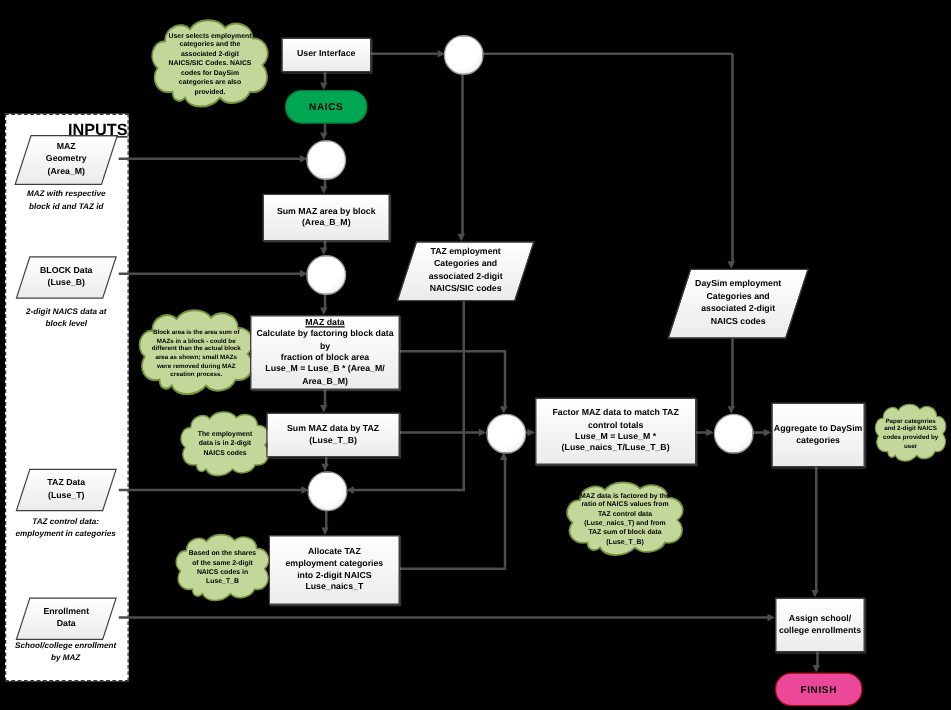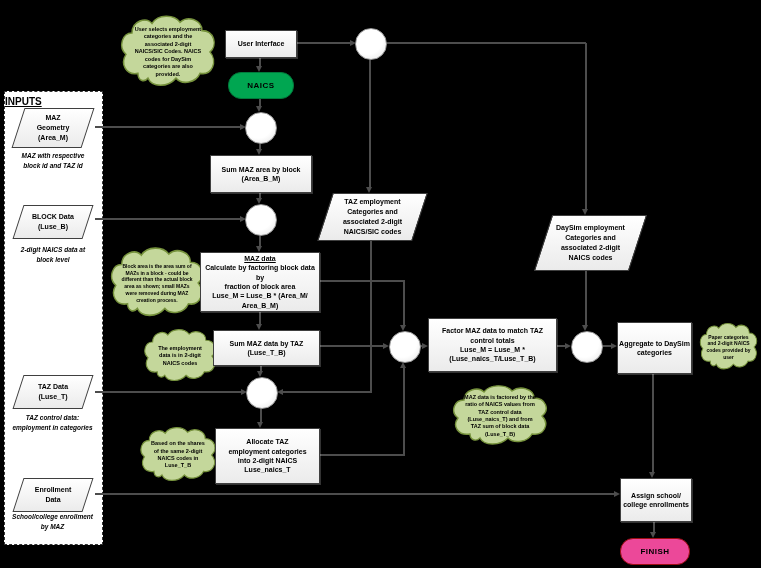--- a/index.html
+++ b/index.html
@@ -16,21 +16,21 @@
   .circle{position:absolute;width:30px;height:30px;border-radius:50%;
           background:radial-gradient(circle at 40% 35%,#ffffff 55%,#e2e2e2);
           border:1px solid #999;}
   .para{position:absolute;display:flex;align-items:center;justify-content:center;
         text-align:center;font-size:7px;font-weight:600;line-height:1.4;white-space:pre-line;}
   .para .bg{position:absolute;top:0;bottom:0;left:8px;right:8px;
             background:linear-gradient(180deg,#ffffff,#ebebeb);border:1px solid #3f3f3f;
             transform:skewX(-18deg);}
   .para .lbl{position:relative;}
   .panel{position:absolute;background:#fff;border:1px dashed #333;}
-  .panel-title{position:absolute;width:100%;top:4px;text-align:left;font-size:10px;
+  .panel-title{position:absolute;width:100%;top:4px;text-align:right;font-size:13px;
                font-weight:700;text-decoration:underline;}
   .note{position:absolute;font-size:6.5px;font-style:italic;font-weight:600;
         text-align:center;line-height:1.6;white-space:pre-line;}
   .cloud{position:absolute;}
   .cloud svg{position:absolute;inset:0;width:100%;height:100%;}
   .cloud .txt{position:absolute;inset:16% 13%;display:flex;align-items:center;
               justify-content:center;text-align:center;font-size:5.5px;font-weight:600;
               line-height:1.35;}
   .hline,.vline{position:absolute;background:#4d4d4d;}
   .hline{height:2px;}

